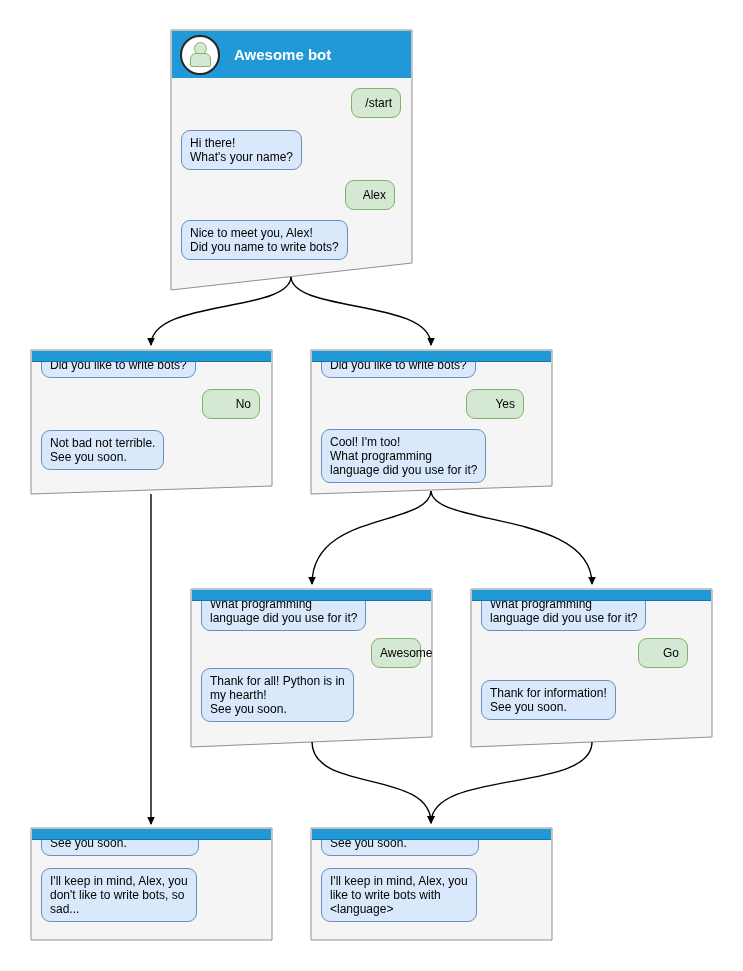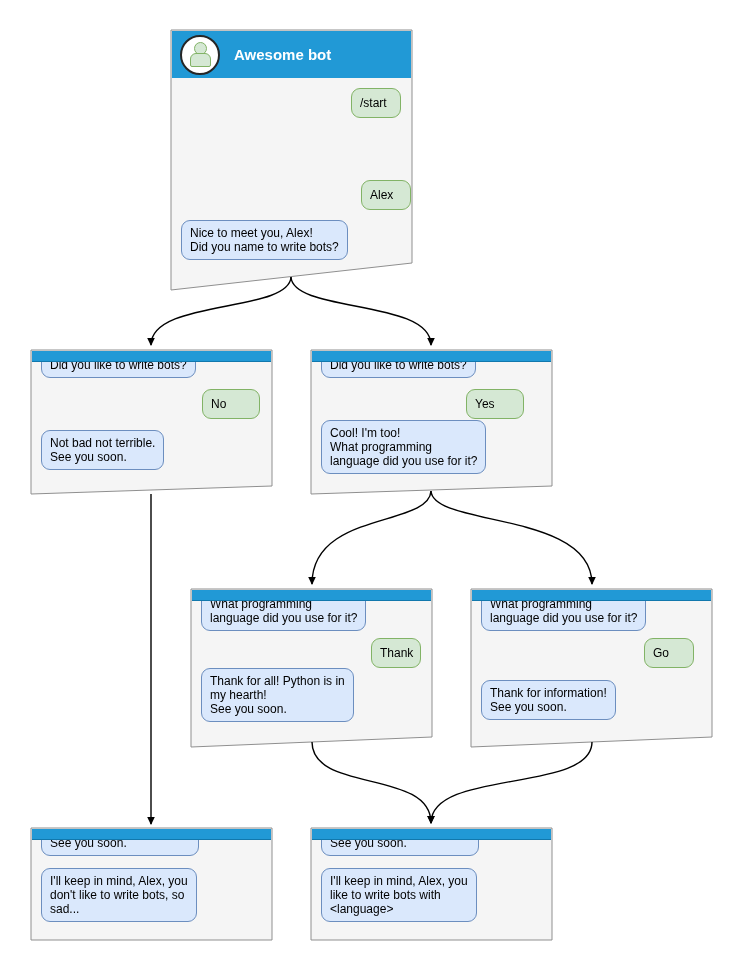--- a/index.html
+++ b/index.html
@@ -32,21 +32,21 @@
     width:19px; height:12px; background:#D5E8D4; border:1.5px solid #82B366;
     border-radius:6px 6px 2px 2px; margin:-2px auto 0;
   }
   .title { color:#fff; font-weight:bold; font-size:15px; margin-left:14px; }
   .bubble {
     position:absolute; z-index:2; font-size:12px; line-height:1.18;
     white-space:pre-line; border-radius:9px; padding:5px 8px;
     width:max-content; box-sizing:border-box;
   }
   .bot  { background:#DAE8FC; border:1px solid #6C8EBF; }
-  .user { background:#D5E8D4; border:1px solid #82B366; text-align:left; padding:7px 8px; }
+  .user { background:#D5E8D4; border:1px solid #82B366; text-align:right; padding:7px 8px; }
 </style>
 </head>
 <body>
 
 <div class="canvas">
 
   <svg class="layer" width="743" height="971" viewBox="0 0 743 971">
     <defs>
       <marker id="arw" markerUnits="userSpaceOnUse" markerWidth="12" markerHeight="12" refX="7" refY="5" orient="auto">
         <path d="M0,1.2 L8,5 L0,8.8 Z" fill="#000000"></path>
@@ -72,57 +72,59 @@
 
   <div class="chatbox" style="left:171px;top:30px;width:241px;height:260px">
     <div class="header">
       <div class="avatar">
         <div class="person-head"></div>
         <div class="person-body"></div>
       </div>
       <div class="title">Awesome bot</div>
     </div>
     <div class="bubble user" style="right:11px;top:58px;width:50px">/start</div>
-    <div class="bubble user" style="right:1px;top:150px;width:50px">Alex</div>
+    <div class="bubble bot" style="left:10px;top:100px">Hi there!
+What's your name?</div>
+    <div class="bubble user" style="right:17px;top:150px;width:50px">Alex</div>
     <div class="bubble bot" style="left:10px;top:190px">Nice to meet you, Alex!
 Did you name to write bots?</div>
   </div>
 
   <div class="chatbox" style="left:31px;top:350px;width:241px;height:144px">
     <div class="strip"></div>
     <div class="bubble bot" style="left:10px;top:2px">Did you like to write bots?</div>
     <div class="bubble user" style="right:12px;top:39px;width:58px">No</div>
     <div class="bubble bot" style="left:10px;top:80px">Not bad not terrible.
 See you soon.</div>
   </div>
 
   <div class="chatbox" style="left:311px;top:350px;width:241px;height:144px">
     <div class="strip"></div>
     <div class="bubble bot" style="left:10px;top:2px">Did you like to write bots?</div>
     <div class="bubble user" style="right:28px;top:39px;width:58px">Yes</div>
-    <div class="bubble bot" style="left:10px;top:70px">Cool! I'm too!
+    <div class="bubble bot" style="left:10px;top:79px">Cool! I'm too!
 What programming
 language did you use for it?</div>
   </div>
 
   <div class="chatbox" style="left:191px;top:589px;width:241px;height:158px">
     <div class="strip"></div>
     <div class="bubble bot" style="left:10px;top:2px">What programming
 language did you use for it?</div>
-    <div class="bubble user" style="right:11px;top:49px;width:50px">Thank</div>
+    <div class="bubble user" style="right:11px;top:49px;width:50px">Awesome</div>
     <div class="bubble bot" style="left:10px;top:79px">Thank for all! Python is in
 my hearth!
 See you soon.</div>
   </div>
 
   <div class="chatbox" style="left:471px;top:589px;width:241px;height:158px">
     <div class="strip"></div>
     <div class="bubble bot" style="left:10px;top:2px">What programming
 language did you use for it?</div>
-    <div class="bubble user" style="right:18px;top:49px;width:50px">Go</div>
+    <div class="bubble user" style="right:24px;top:49px;width:50px">Go</div>
     <div class="bubble bot" style="left:10px;top:91px">Thank for information!
 See you soon.</div>
   </div>
 
   <div class="chatbox" style="left:31px;top:828px;width:241px;height:112px">
     <div class="strip"></div>
     <div class="bubble bot" style="left:10px;top:2px;width:158px">See you soon.</div>
     <div class="bubble bot" style="left:10px;top:40px">I'll keep in mind, Alex, you
 don't like to write bots, so
 sad...</div>

